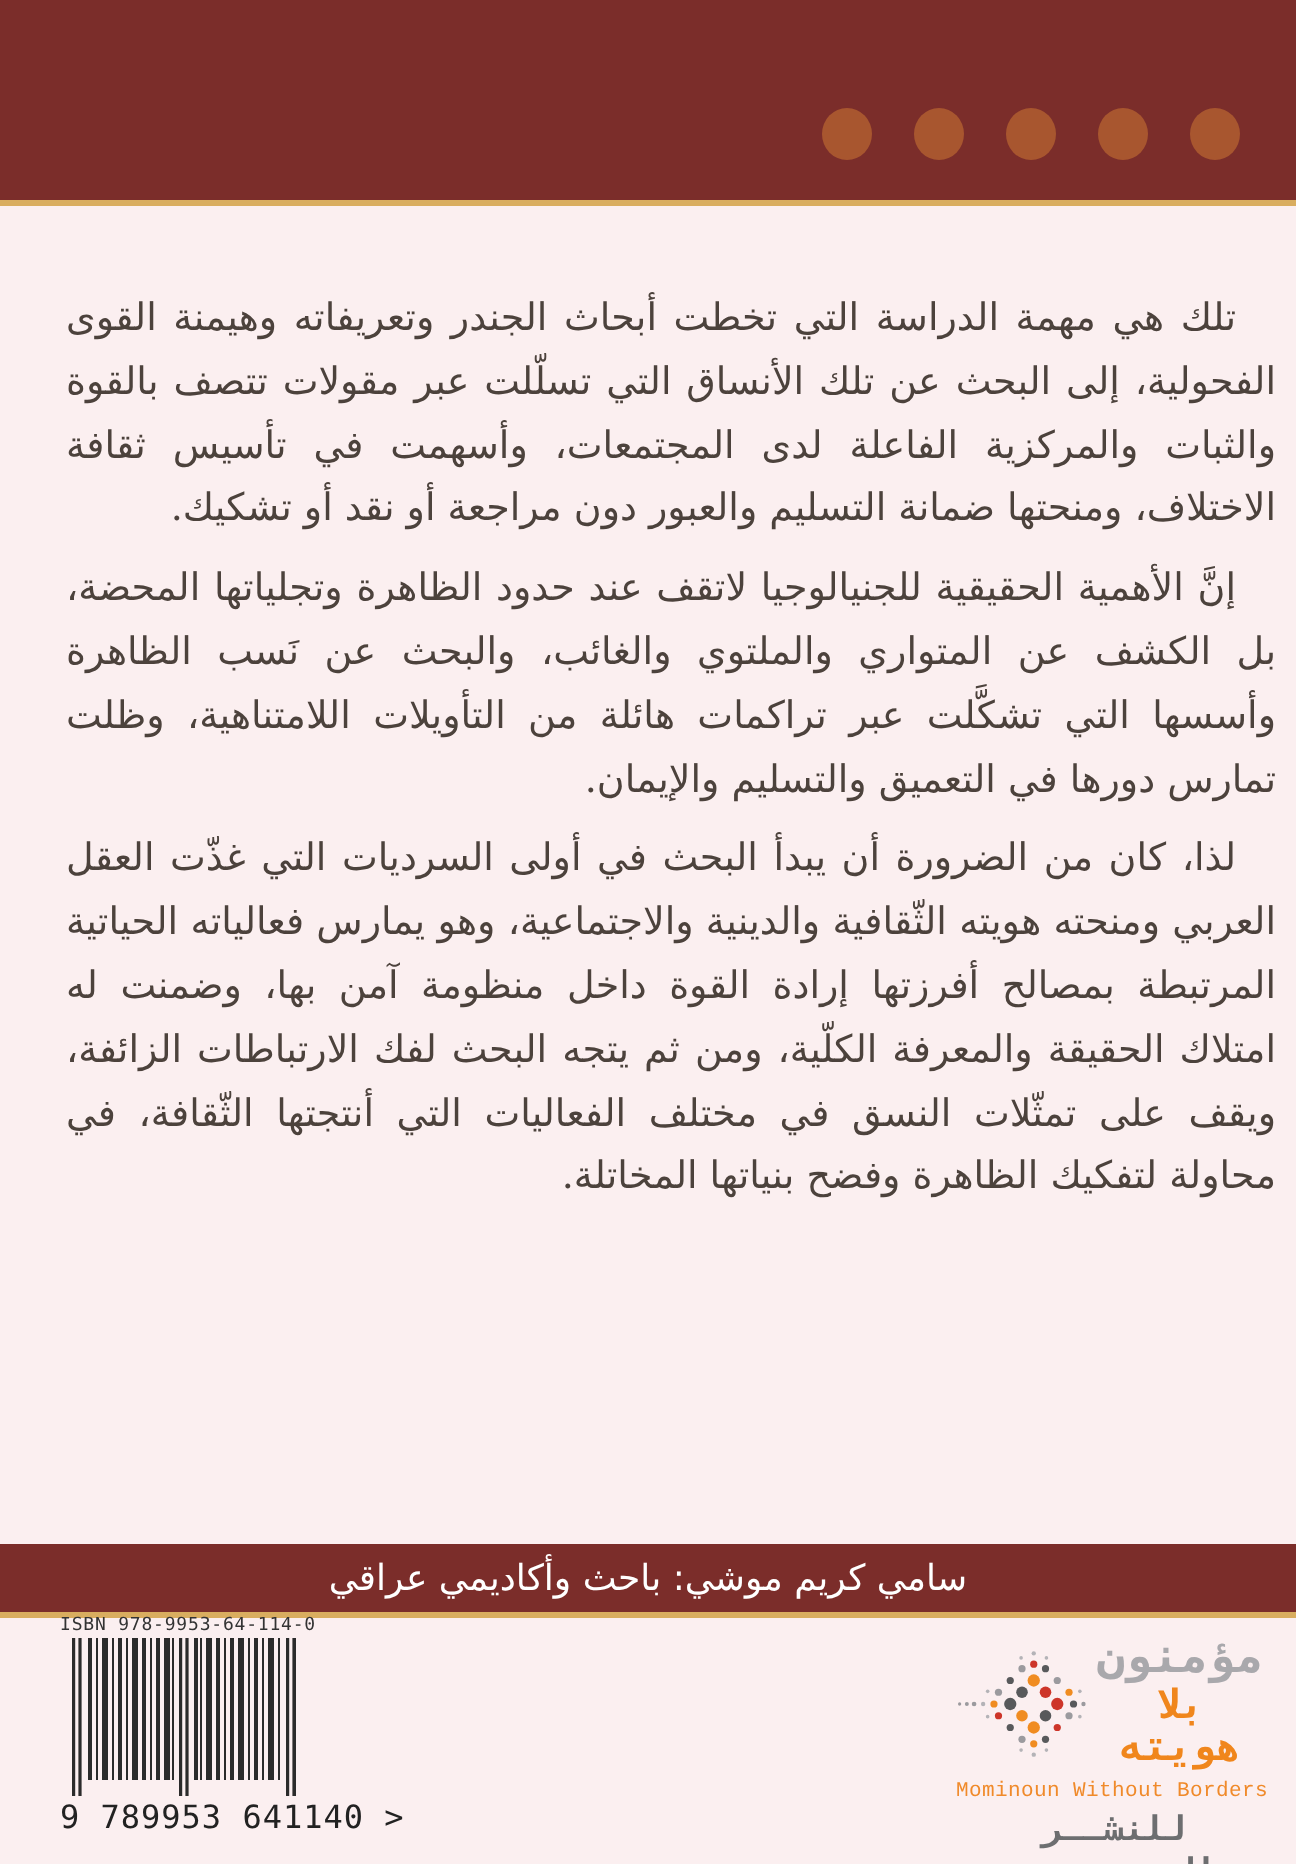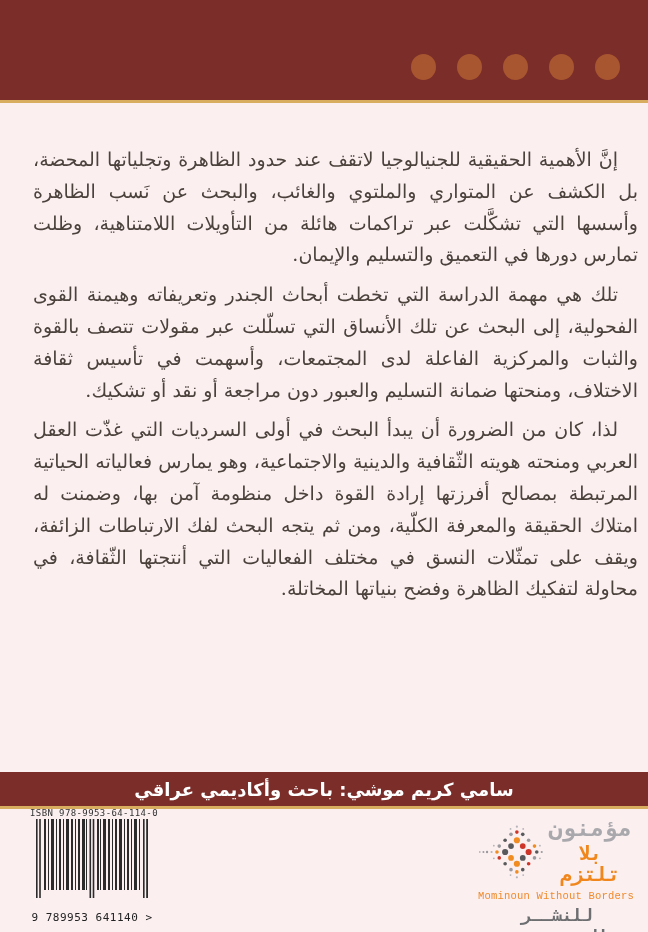--- a/index.html
+++ b/index.html
@@ -22,33 +22,33 @@
     color:#4c423c; font-size:19px; line-height:31.8px;
     font-family:"DejaVu Serif", serif;
   }
   .synopsis p{margin:0 0 8px 0; text-indent:20px;}
   .synopsis p:last-child{margin-bottom:0;}
   
   .author-band{
     position:absolute; top:772px; left:0; right:0; height:34px;
     background:#7b2d2a; border-bottom:3px solid #d9ad5f;
     display:flex; align-items:center; justify-content:center;
-    direction:rtl; color:#ffffff; font-size:18px; font-weight:bold;
+    direction:rtl; color:#ffffff; font-size:18px; font-weight:normal;
     letter-spacing:0.3px;
   }
   
   .barcode-block{position:absolute; top:808px; left:30px; width:124px; text-align:center;}
   .isbn-label{
     font-family:"DejaVu Sans Mono", monospace; font-size:9px; color:#333;
     letter-spacing:0.4px; white-space:nowrap;text-align:center;
   }
   .bars{display:block; margin:1px auto 0 auto;}
   .isbn-digits{
-    font-family:"DejaVu Sans Mono", monospace; font-size:11px; color:#222;
-    letter-spacing:0.5px; white-space:nowrap; margin-top:12px;
+    font-family:"DejaVu Sans Mono", monospace; font-size:16px; color:#222;
+    letter-spacing:0.5px; white-space:nowrap; margin-top:0px;
   }
   
   .logo-block{position:absolute; top:818px; left:478px; width:158px;font-family:Liberation Mono, monospace;}
   .logo-row{display:flex; align-items:center; justify-content:flex-start;}
   .logo-ar{flex:1; text-align:center; direction:rtl; line-height:1.05;}
   .logo-ar-1{color:#a9a8ac; font-size:23px; font-weight:bold;}
   .logo-ar-2{color:#f0861c; font-size:20px; font-weight:bold; margin-top:2px;}
   .logo-en{
     margin-top:4px; text-align:left; color:#f08a2a; font-size:10.5px;
     white-space:nowrap; letter-spacing:0.2px;
@@ -67,22 +67,22 @@
     <div class="dots">
       <span class="dot"></span>
       <span class="dot"></span>
       <span class="dot"></span>
       <span class="dot"></span>
       <span class="dot"></span>
     </div>
   </header>
 
   <main class="synopsis">
+    <p>تلك هي مهمة الدراسة التي تخطت أبحاث الجندر وتعريفاته وهيمنة القوى الفحولية، إلى البحث عن تلك الأنساق التي تسلّلت عبر مقولات تتصف بالقوة والثبات والمركزية الفاعلة لدى المجتمعات، وأسهمت في تأسيس ثقافة الاختلاف، ومنحتها ضمانة التسليم والعبور دون مراجعة أو نقد أو تشكيك.</p>
     <p>إنَّ الأهمية الحقيقية للجنيالوجيا لاتقف عند حدود الظاهرة وتجلياتها المحضة، بل الكشف عن المتواري والملتوي والغائب، والبحث عن نَسب الظاهرة وأسسها التي تشكَّلت عبر تراكمات هائلة من التأويلات اللامتناهية، وظلت تمارس دورها في التعميق والتسليم والإيمان.</p>
-    <p>تلك هي مهمة الدراسة التي تخطت أبحاث الجندر وتعريفاته وهيمنة القوى الفحولية، إلى البحث عن تلك الأنساق التي تسلّلت عبر مقولات تتصف بالقوة والثبات والمركزية الفاعلة لدى المجتمعات، وأسهمت في تأسيس ثقافة الاختلاف، ومنحتها ضمانة التسليم والعبور دون مراجعة أو نقد أو تشكيك.</p>
     <p>لذا، كان من الضرورة أن يبدأ البحث في أولى السرديات التي غذّت العقل العربي ومنحته هويته الثّقافية والدينية والاجتماعية، وهو يمارس فعالياته الحياتية المرتبطة بمصالح أفرزتها إرادة القوة داخل منظومة آمن بها، وضمنت له امتلاك الحقيقة والمعرفة الكلّية، ومن ثم يتجه البحث لفك الارتباطات الزائفة، ويقف على تمثّلات النسق في مختلف الفعاليات التي أنتجتها الثّقافة، في محاولة لتفكيك الظاهرة وفضح بنياتها المخاتلة.</p>
   </main>
 
   <div class="author-band">
     <span>سامي كريم موشي: باحث وأكاديمي عراقي</span>
   </div>
 
   <div class="barcode-block">
     <div class="isbn-label">ISBN 978-9953-64-114-0</div>
     <svg class="bars" width="112" height="80" viewBox="0 0 112 80" aria-hidden="true">
@@ -169,20 +169,20 @@
           <circle cx="37" cy="55.5" r="1"></circle>
             <circle cx="23" cy="55.5" r="1"></circle>
           <circle cx="4.5" cy="23" r="1"></circle>
             <circle cx="4.5" cy="37" r="1"></circle>
           <circle cx="55.5" cy="23" r="1"></circle>
             <circle cx="55.5" cy="37" r="1"></circle>
         </g>
       </svg>
       <div class="logo-ar">
         <div class="logo-ar-1">مؤمنون</div>
-        <div class="logo-ar-2">بلا تلتزم</div>
+        <div class="logo-ar-2">بلا هويته</div>
       </div>
     </div>
     <div class="logo-en">Mominoun Without Borders</div>
     <div class="logo-tagline">للنشــر والتــوزيــع</div>
   </div>
 
 </div>
 
 </body></html>

